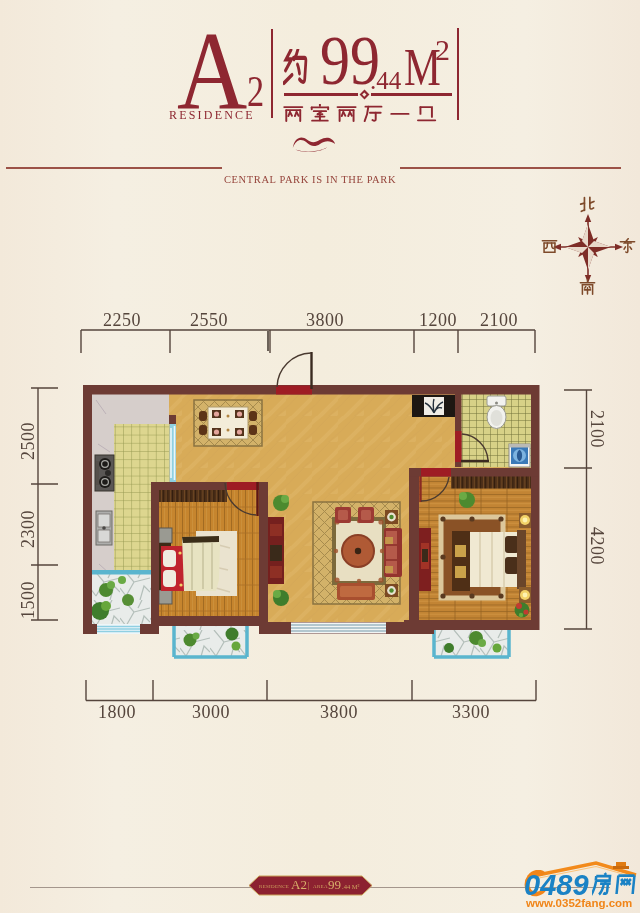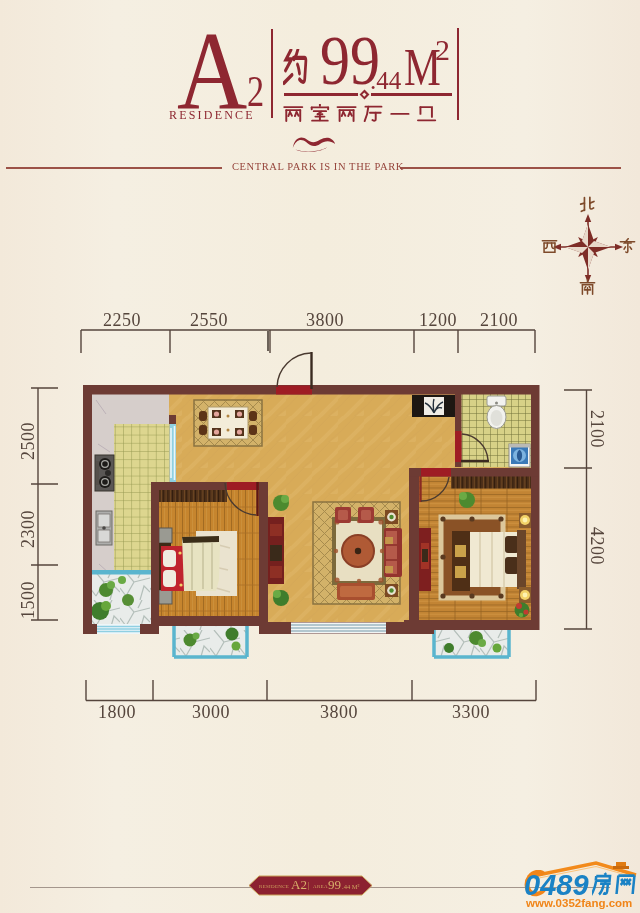--- a/index.html
+++ b/index.html
@@ -106,21 +106,21 @@
 
 <svg class="abs" style="left:292px;top:135px;" width="44" height="17" viewBox="0 0 110 42" preserveAspectRatio="none">
   <path d="M2,32 C10,10 24,8 36,18 C46,28 58,30 70,22 C82,14 94,12 108,22 C100,4 84,4 70,12 C58,20 48,20 38,12 C24,0 6,6 2,32 Z" fill="#8e2731"></path>
   <path d="M8,36 C32,44 66,42 88,30 C72,42 38,44 16,39 Z" fill="#8e2731"></path>
 </svg>
 
 <div class="abs" style="left:6px;top:167px;width:216px;height:2px;background:#9c5247;"></div>
 
 <div class="abs" style="left:400px;top:167px;width:221px;height:2px;background:#9c5247;"></div>
 
-<div class="abs" style="left:224px;top:161px;width:180px;text-align:right;font-size:10.5px;letter-spacing:0.6px;color:#96453c;white-space:nowrap;">CENTRAL PARK IS IN THE PARK</div>
+<div class="abs" style="left:224px;top:174px;width:180px;text-align:left;font-size:10.5px;letter-spacing:0.6px;color:#96453c;white-space:nowrap;">CENTRAL PARK IS IN THE PARK</div>
 
 <svg class="abs" style="left:535px;top:190px;" width="105" height="115" viewBox="0 0 105 115">
  <g stroke="#7e2d27" fill="none" stroke-width="1.6">
   <path d="M53,28 V89"></path>
       <path d="M22,57 H84"></path>
  </g>
  <g fill="#7e2d27">
   <path d="M53,24 l3.2,8 h-6.4 z"></path>
   <path d="M53,93 l3.2,-8 h-6.4 z"></path>
   <path d="M18,57 l8,-3.2 v6.4 z"></path>

